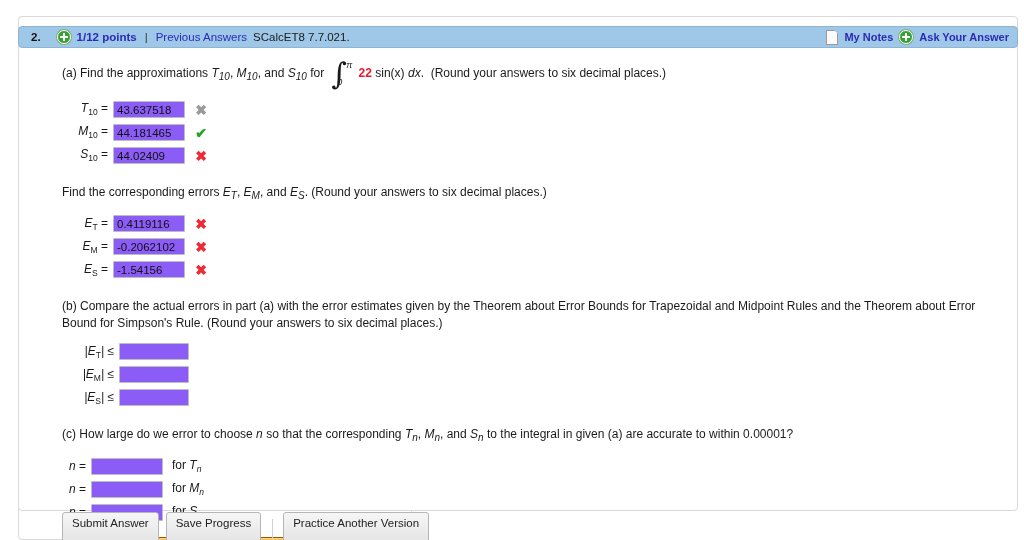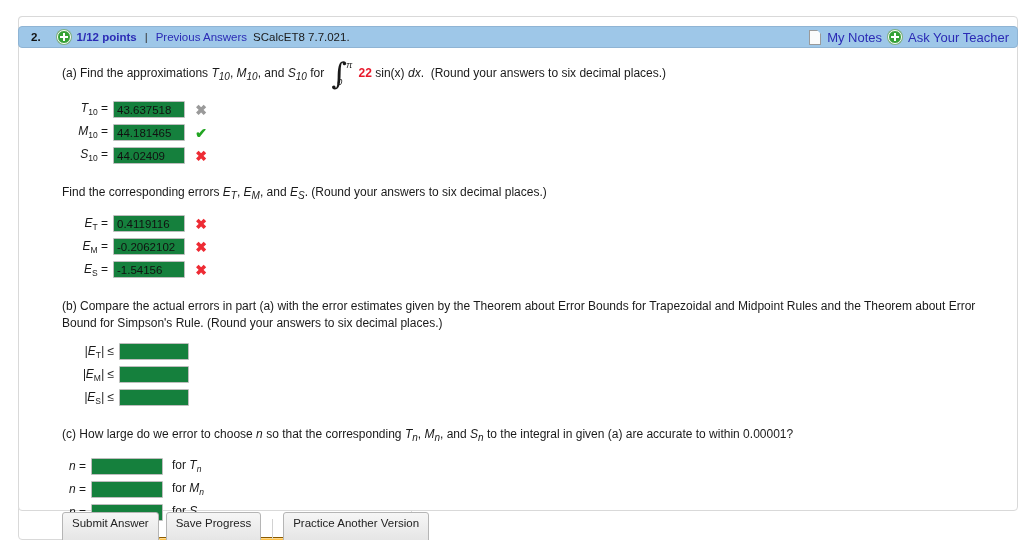--- a/index.html
+++ b/index.html
@@ -88,22 +88,22 @@
     color: #2b2bb5;
     font-size: 11.5px;
     text-decoration: none;
   }
   .plain-txt {
     color: #1a1a1a;
     font-size: 11.5px;
   }
   .hdr-strong {
     color: #2b2bb5;
-    font-size: 13px;
-    font-weight: normal;
+    font-size: 11px;
+    font-weight: bold;
     text-decoration: none;
   }
 
   
   .plus-icon {
     display: inline-block;
     width: 12px;
     height: 12px;
     border-radius: 50%;
     background: #35a135;
@@ -208,21 +208,21 @@
   }
   .ans-label sub {
     font-size: 8.5px;
     font-style: normal;
   }
   .ans-label .eq { font-style: normal; }
   .ans-input {
     width: 72px;
     height: 17px;
     border: 1px solid #bdbdbd;
-    background: #15803d;
+    background: #8b5cf6;
     font-family: "Liberation Sans", sans-serif;
     font-size: 11.5px;
     color: #111;
     padding: 0 3px;
     box-sizing: border-box;
     border-radius: 1px;
   }
   .mark {
     width: 16px;
     margin-left: 8px;
@@ -316,21 +316,21 @@
     <span class="plus-icon"></span>
     <span class="points-txt">1/12 points</span>
     <span class="sep-pipe">|</span>
     <a class="blue-link" href="#">Previous Answers</a>
     <span class="plain-txt">SCalcET8 7.7.021.</span>
   </div>
   <div class="hdr-right">
     <span class="notes-icon"></span>
     <a class="hdr-strong" href="#">My Notes</a>
     <span class="plus-icon"></span>
-    <a class="hdr-strong" href="#">Ask Your Teacher</a>
+    <a class="hdr-strong" href="#">Ask Your Answer</a>
   </div>
 </div>
 
 <div id="content">
 
   <div class="qtext">
     <span>(a) Find the approximations</span>
     <em class="v"><span>T</span><sub>10</sub></em>,
     <em class="v"><span>M</span><sub>10</sub></em>, and
     <em class="v"><span>S</span><sub>10</sub></em>

